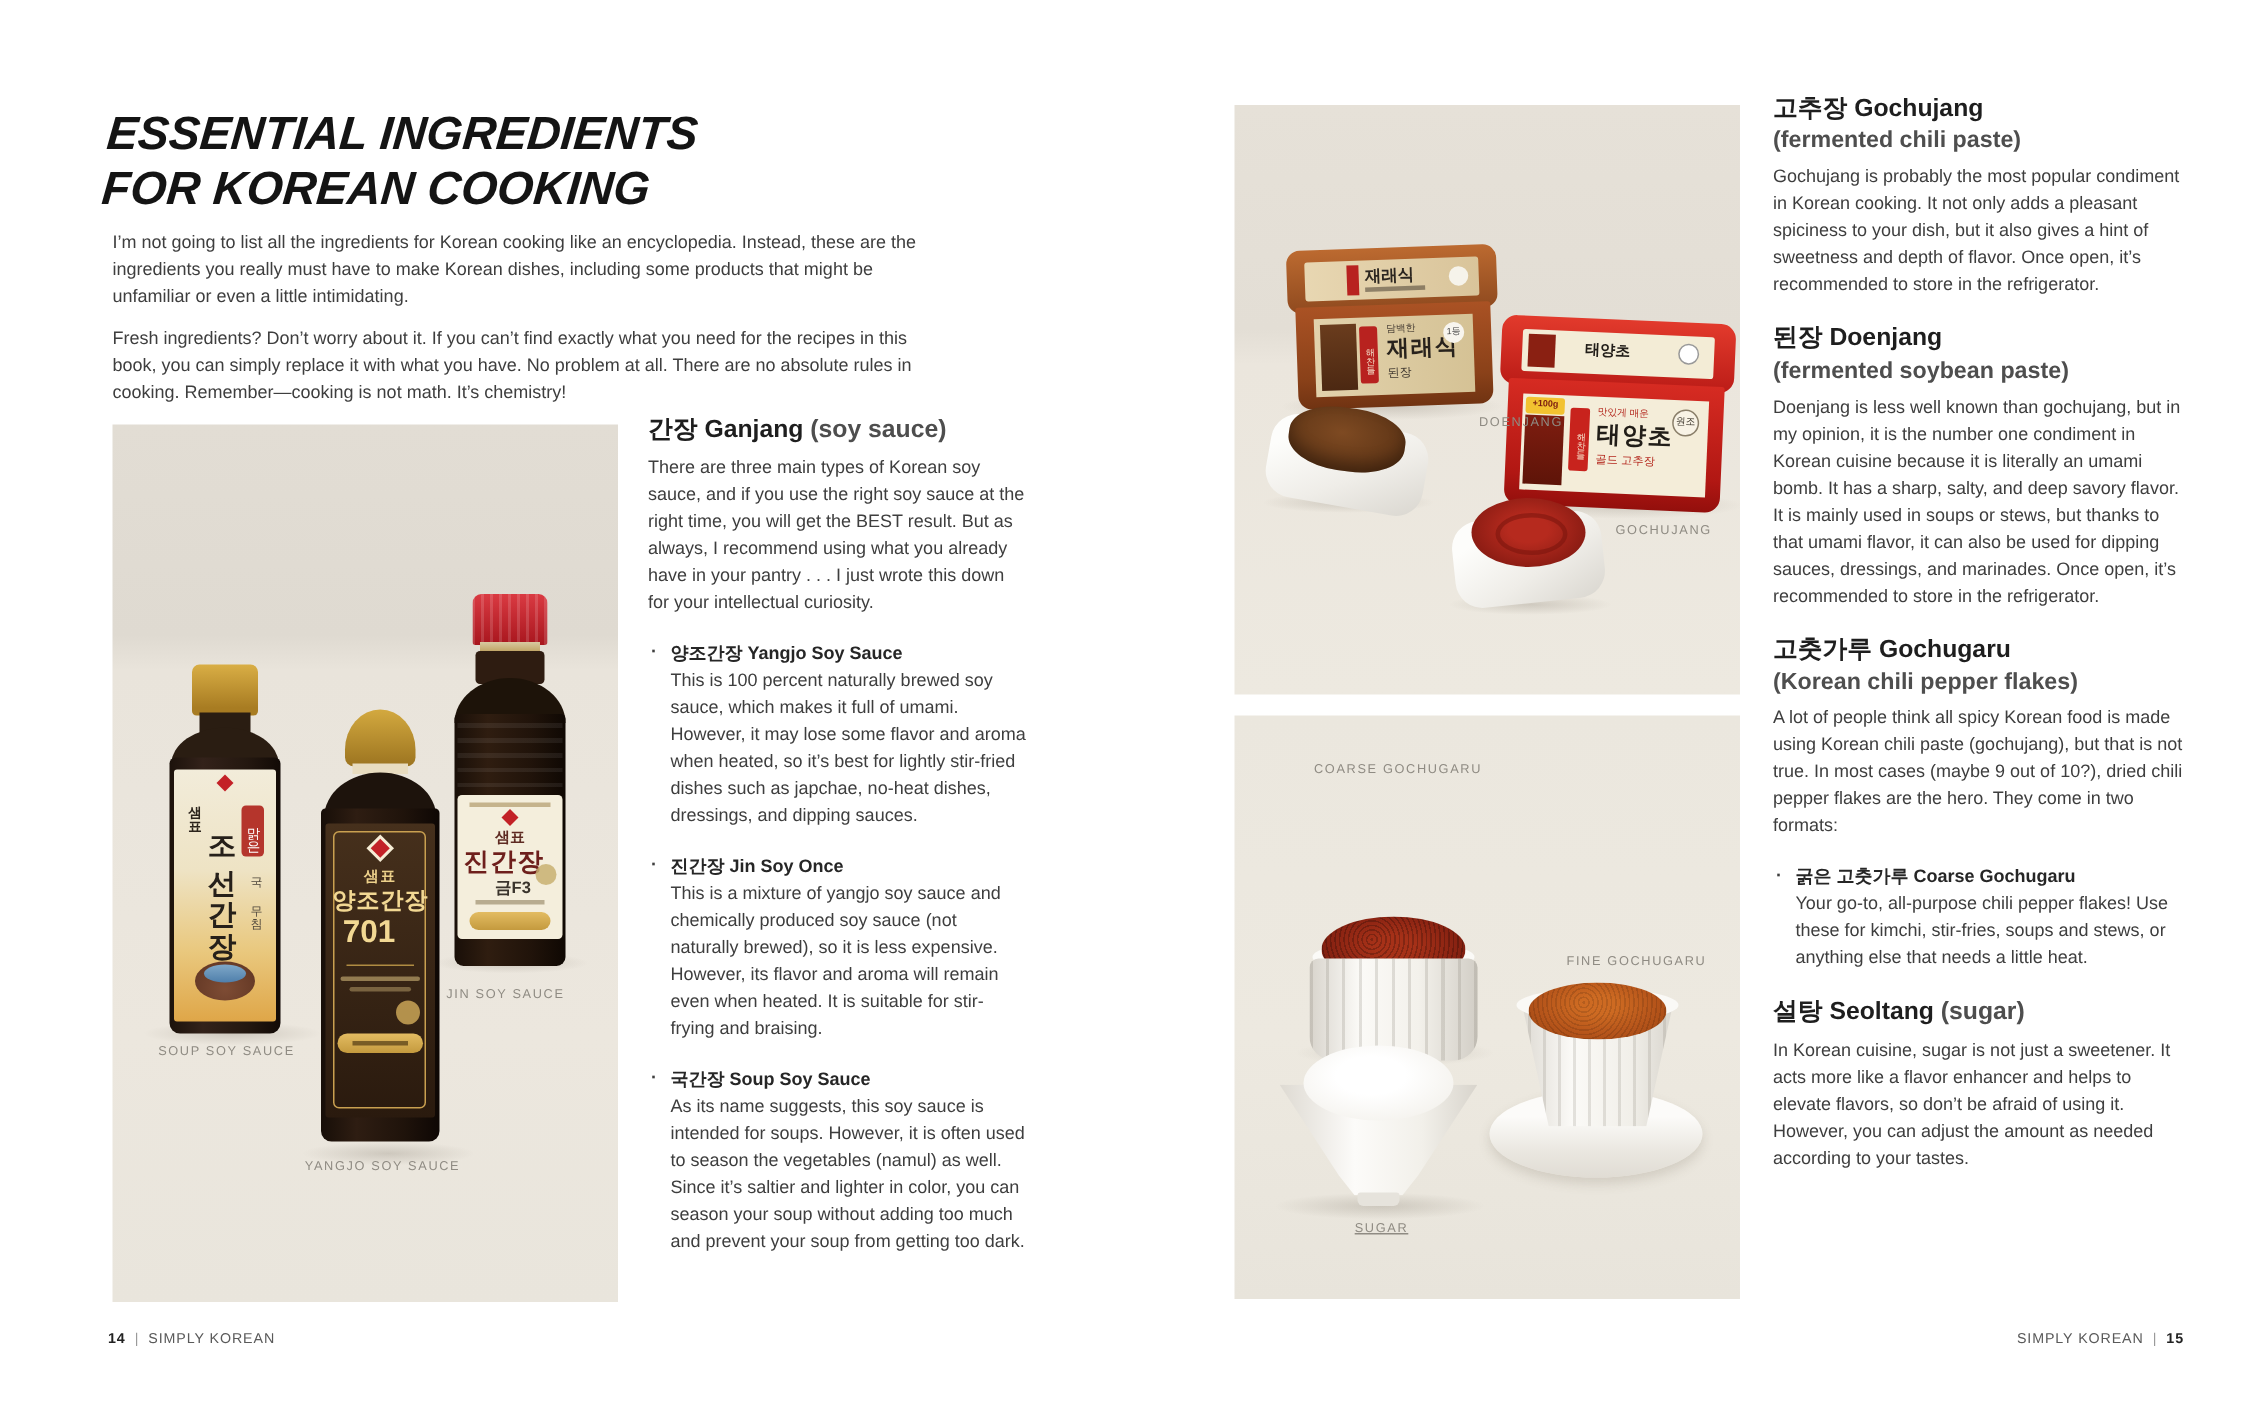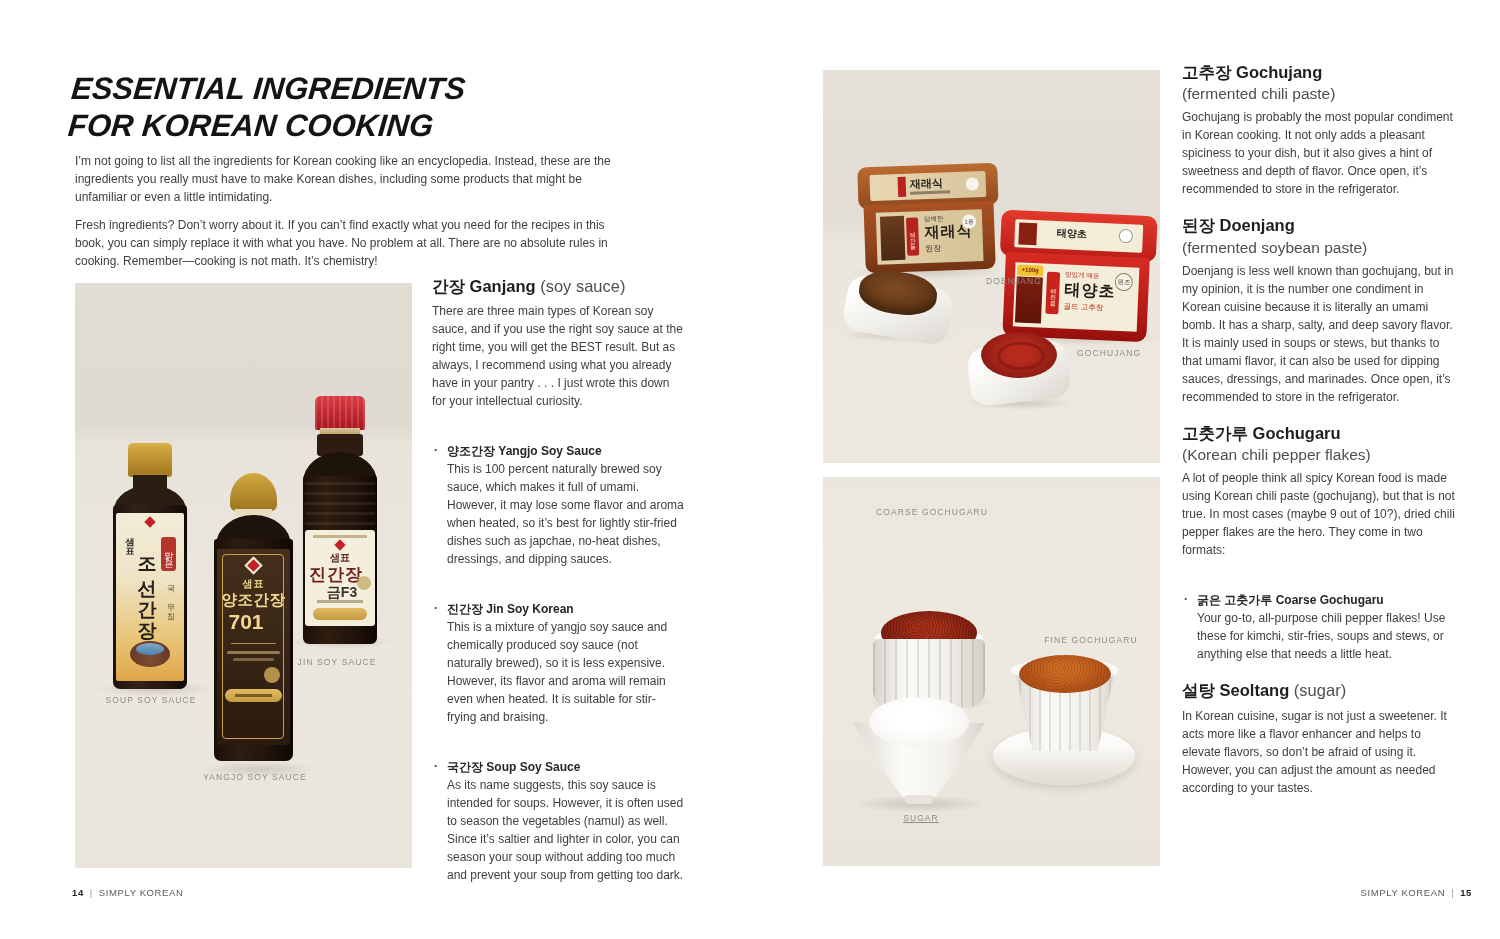--- a/index.html
+++ b/index.html
@@ -13,31 +13,31 @@
   .intro { position:absolute; width:545px; margin:0; font-size:12px; line-height:1.5; color:#3e3e3e; }
   #intro1 { left:75px; top:152px; }
   #intro2 { left:75px; top:216px; }
 
   .col { position:absolute; font-size:12px; line-height:1.5; color:#3e3e3e; }
   #ganjang-col { left:432px; top:276px; width:252px; }
   #right-col   { left:1182px; top:62px; width:274px; }
 
   .sec + .sec { margin-top:17px; }
   .sec-h { margin:0; font-size:16.5px; line-height:1.28; color:#1e1e1e; font-weight:700; }
-  .h-light { font-weight:400; color:#4e4e4e; }
+  .h-light { font-weight:700; color:#4e4e4e; }
   .sec-sub { font-size:15.5px; color:#4e4e4e; line-height:1.25; margin-top:1px; }
   .sec-body { margin:5px 0 0; }
-  .blt { position:relative; padding-left:15px; margin-top:32px; }
+  .blt { position:relative; padding-left:15px; margin-top:16px; }
   .blt::before { content:"\00B7"; position:absolute; left:2px; top:-1px; font-weight:700; color:#3e3e3e; }
   .blt-t { font-weight:700; color:#262626; }
   .blt-t .h-light { font-weight:400; }
 
   .footer { position:absolute; top:887px; font-size:9.5px; letter-spacing:0.6px; color:#5a5a5a; }
   #footer-left { left:72px; }
-  #footer-right { right:28px; text-align:center; }
+  #footer-right { right:44px; text-align:center; }
   .f-num { font-weight:700; color:#222; }
   .f-sep { color:#999; margin:0 6px; }
 
   
   .ph { position:absolute; overflow:hidden; }
   .ph * { position:absolute; }
   #ph-soy    { left:75px;  top:283px; width:337px; height:585px;
                background:linear-gradient(180deg,#e2ddd4 0%,#dfdad1 24%,#e9e4db 28%,#ece7de 70%,#e9e5dc 100%); }
   #ph-paste  { left:823px; top:70px;  width:337px; height:393px;
                background:linear-gradient(180deg,#e6e1d8 0%,#e3ded5 38%,#ebe6dd 44%,#ede9e0 100%); }
@@ -95,21 +95,21 @@
   #jin-shoulder { left:0; top:56px; width:74px; height:30px; background:#1d1309; border-radius:50% 50% 0 0/100% 100% 0 0; }
   #jin-body { left:0; top:80px; width:74px; height:168px; border-radius:3px 3px 6px 6px;
               background:linear-gradient(90deg,#190f08,#2f1d10 30%,#20130a 70%,#0f0803); }
   #jin-ribs { left:2px; top:6px; width:70px; height:44px;
               background:repeating-linear-gradient(180deg, rgba(255,255,255,0.07) 0 3px, rgba(255,255,255,0) 3px 10px); }
   #jin-label { left:2px; top:54px; width:70px; height:96px; background:#f4eedc; border-radius:3px; }
   #jin-top-line { left:8px; top:5px; width:54px; height:2.5px; background:rgba(150,120,60,0.5); }
   #jin-logo { left:31px; top:11px; width:8px; height:8px; background:#c32127; transform:rotate(45deg); }
   #jin-brand { left:0; top:21px; width:70px; text-align:center; font-size:10px; font-weight:700; color:#5e2a22; }
   #jin-name { left:0; top:33px; width:62px; text-align:center; font-size:17px; font-weight:700; color:#6e1f1c; letter-spacing:1px; }
-  #jin-variant { left:0; top:54px; width:74px; text-align:center; font-size:14px; font-weight:700; color:#3a342c; }
+  #jin-variant { left:0; top:54px; width:74px; text-align:center; font-size:11px; font-weight:700; color:#3a342c; }
   #jin-seal { left:52px; top:46px; width:14px; height:14px; border-radius:50%; background:#c8b071; opacity:.85; }
   #jin-micro { left:12px; top:70px; width:46px; height:2.5px; background:rgba(110,90,50,0.45); }
   #jin-banner { left:8px; top:78px; width:54px; height:12px; background:linear-gradient(180deg,#e3bc62,#c49a3e); border-radius:6px; }
 
   #sh-soup { left:20px; top:398px; width:120px; height:16px; }
   #sh-yj   { left:126px; top:478px; width:116px; height:16px; }
   #sh-jin  { left:214px; top:352px; width:104px; height:14px; }
   #cap-soup { left:16px; top:412px; width:120px; }
   #cap-yj   { left:118px; top:489px; width:124px; }
   #cap-jin  { left:202px; top:374px; width:120px; }
@@ -289,21 +289,21 @@
 
   <div class="col" id="ganjang-col">
     <div class="sec">
       <h3 class="sec-h"><span>간장 Ganjang</span> <span class="h-light">(soy sauce)</span></h3>
       <p class="sec-body">There are three main types of Korean soy sauce, and if you use the right soy sauce at the right time, you will get the BEST result. But as always, I recommend using what you already have in your pantry . . . I just wrote this down for your intellectual curiosity.</p>
       <div class="blt">
         <div class="blt-t">양조간장 Yangjo Soy Sauce</div>
         <div>This is 100 percent naturally brewed soy sauce, which makes it full of umami. However, it may lose some flavor and aroma when heated, so it’s best for lightly stir-fried dishes such as japchae, no-heat dishes, dressings, and dipping sauces.</div>
       </div>
       <div class="blt">
-        <div class="blt-t">진간장 Jin Soy Korean</div>
+        <div class="blt-t">진간장 Jin Soy Once</div>
         <div>This is a mixture of yangjo soy sauce and chemically produced soy sauce (not naturally brewed), so it is less expensive. However, its flavor and aroma will remain even when heated. It is suitable for stir-frying and braising.</div>
       </div>
       <div class="blt">
         <div class="blt-t">국간장 Soup Soy Sauce</div>
         <div>As its name suggests, this soy sauce is intended for soups. However, it is often used to season the vegetables (namul) as well. Since it’s saltier and lighter in color, you can season your soup without adding too much and prevent your soup from getting too dark.</div>
       </div>
     </div>
   </div>
 
   <div class="footer" id="footer-left">

